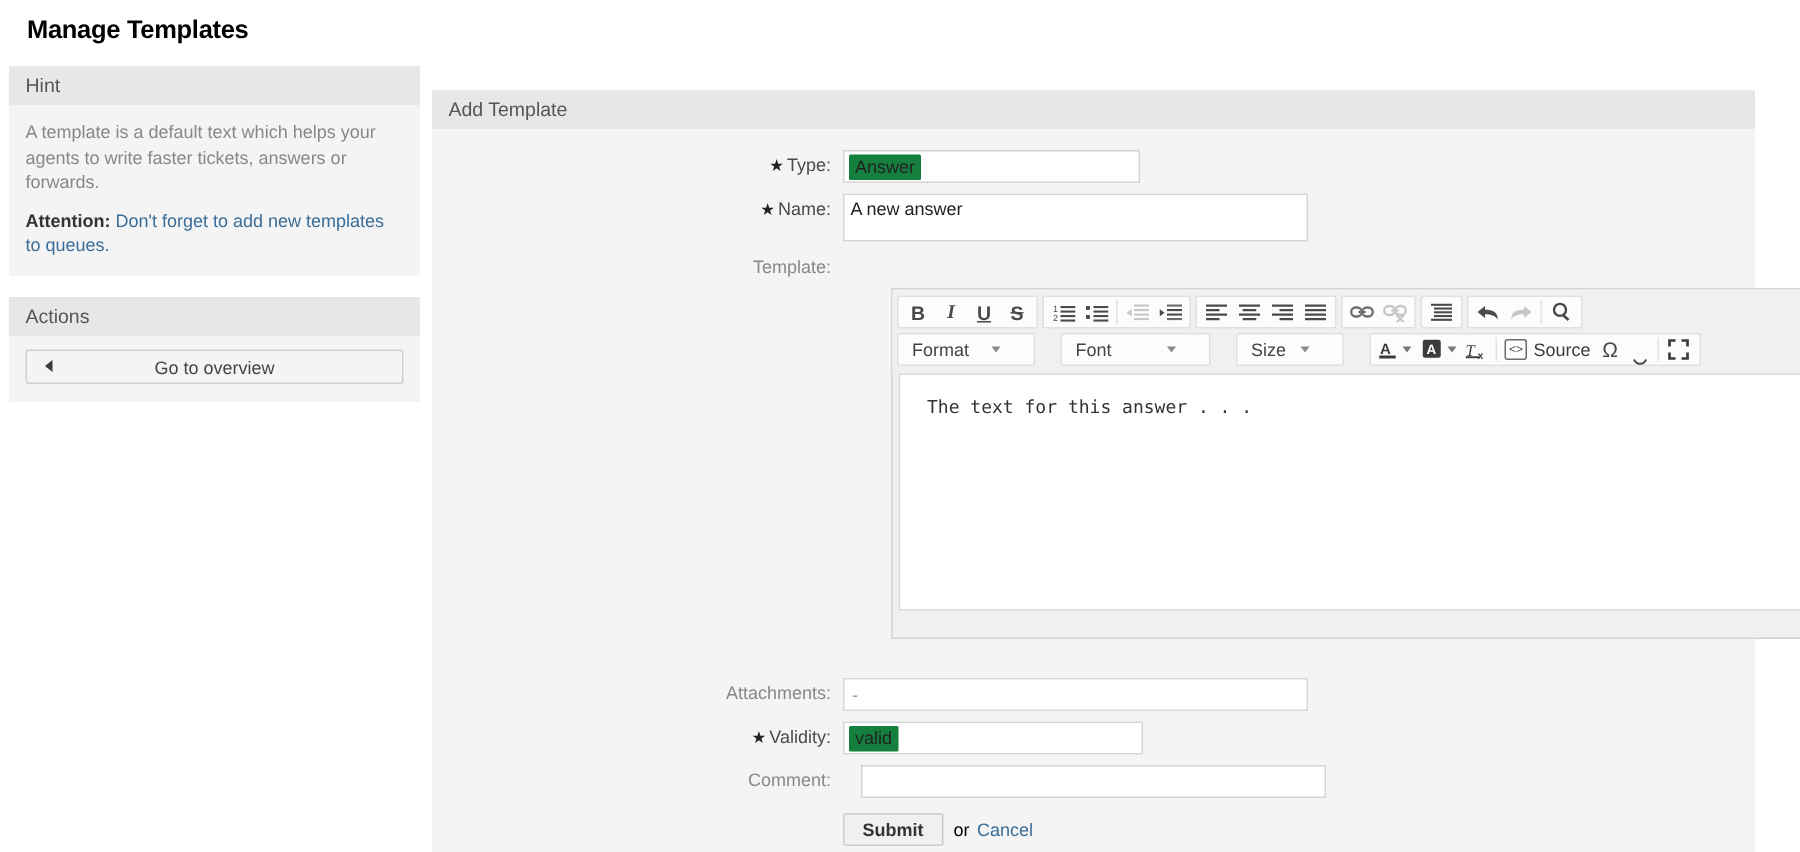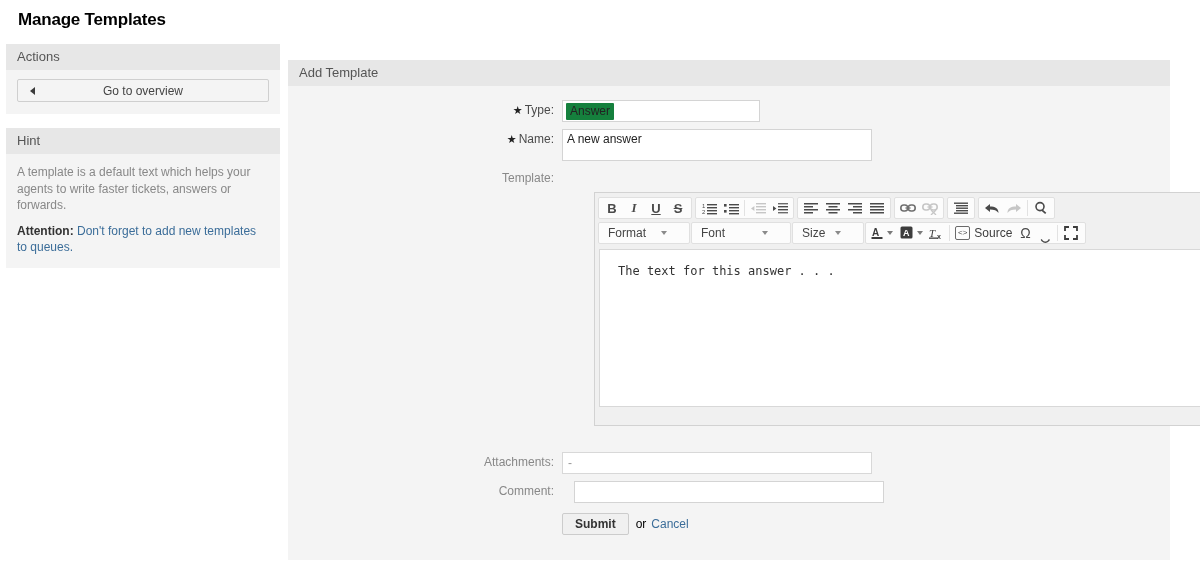--- a/index.html
+++ b/index.html
@@ -244,21 +244,21 @@
   .tb-select {
     display: flex;
     align-items: center;
     justify-content: space-between;
     background: #fcfcfc;
     border: 1px solid #e0e0e0;
     border-radius: 2px;
     height: 22px;
     box-sizing: border-box;
     padding: 0 22px 0 9px;
-    margin-right: 1px;
+    margin-right: 17px;
     font-size: 12px;
     color: #444444;
   }
   .sel-format { width: 92px; }
   .sel-font { width: 100px; text-align: right; }
   .sel-size { width: 72px; }
   .tb-select .caret {
     width: 0; height: 0;
     border-left: 3px solid transparent;
     border-right: 3px solid transparent;
@@ -345,37 +345,37 @@
   svg { display: block; }
 </style>
 </head>
 <body>
 
 <div class="page-title">Manage Templates</div>
 
 <div class="sidebar">
 
   <div class="widget">
+    <div class="widget-header">Hint</div>
+    <div class="widget-body">
+      <div class="hint-text">A template is a default text which helps your agents to write faster tickets, answers or forwards.</div>
+      <div class="hint-attention">
+        <b>Attention:</b>
+        <a href="#">Don't forget to add new templates to queues.</a>
+      </div>
+    </div>
+  </div>
+
+  <div class="widget">
     <div class="widget-header">Actions</div>
     <div class="widget-body actions-body">
       <a class="overview-button" href="#">
         <span class="tri-left"></span>
         <span>Go to overview</span>
       </a>
-    </div>
-  </div>
-
-  <div class="widget">
-    <div class="widget-header">Hint</div>
-    <div class="widget-body">
-      <div class="hint-text">A template is a default text which helps your agents to write faster tickets, answers or forwards.</div>
-      <div class="hint-attention">
-        <b>Attention:</b>
-        <a href="#">Don't forget to add new templates to queues.</a>
-      </div>
     </div>
   </div>
 
 </div>
 
 <div class="main">
   <div class="widget-header">Add Template</div>
   <div class="main-body">
 
     <div class="form-row">
@@ -612,20 +612,30 @@
       </div>
     </div>
 
     <div class="form-row" style="margin-top:26px;">
       <div class="form-label">Attachments:</div>
       <div class="form-field">
         <div class="attach-box">-</div>
       </div>
     </div>
 
+    <div class="form-row" style="margin-top:6px;">
+      <div class="form-label">
+        <span class="req">★</span><span class="lbl-dark">Validity:</span>
+      </div>
+      <div class="form-field">
+        <div class="select-multi w-200">
+          <span class="chip">valid</span>
+        </div>
+      </div>
+    </div>
 
     <div class="form-row" style="margin-top:6px;gap:12px;">
       <div class="form-label">Comment:</div>
       <div class="form-field">
         <div class="input-box w-310" style="height:22px;"></div>
       </div>
     </div>
 
     <div class="form-row" style="margin-top:7px;">
       <div class="form-label"></div>

